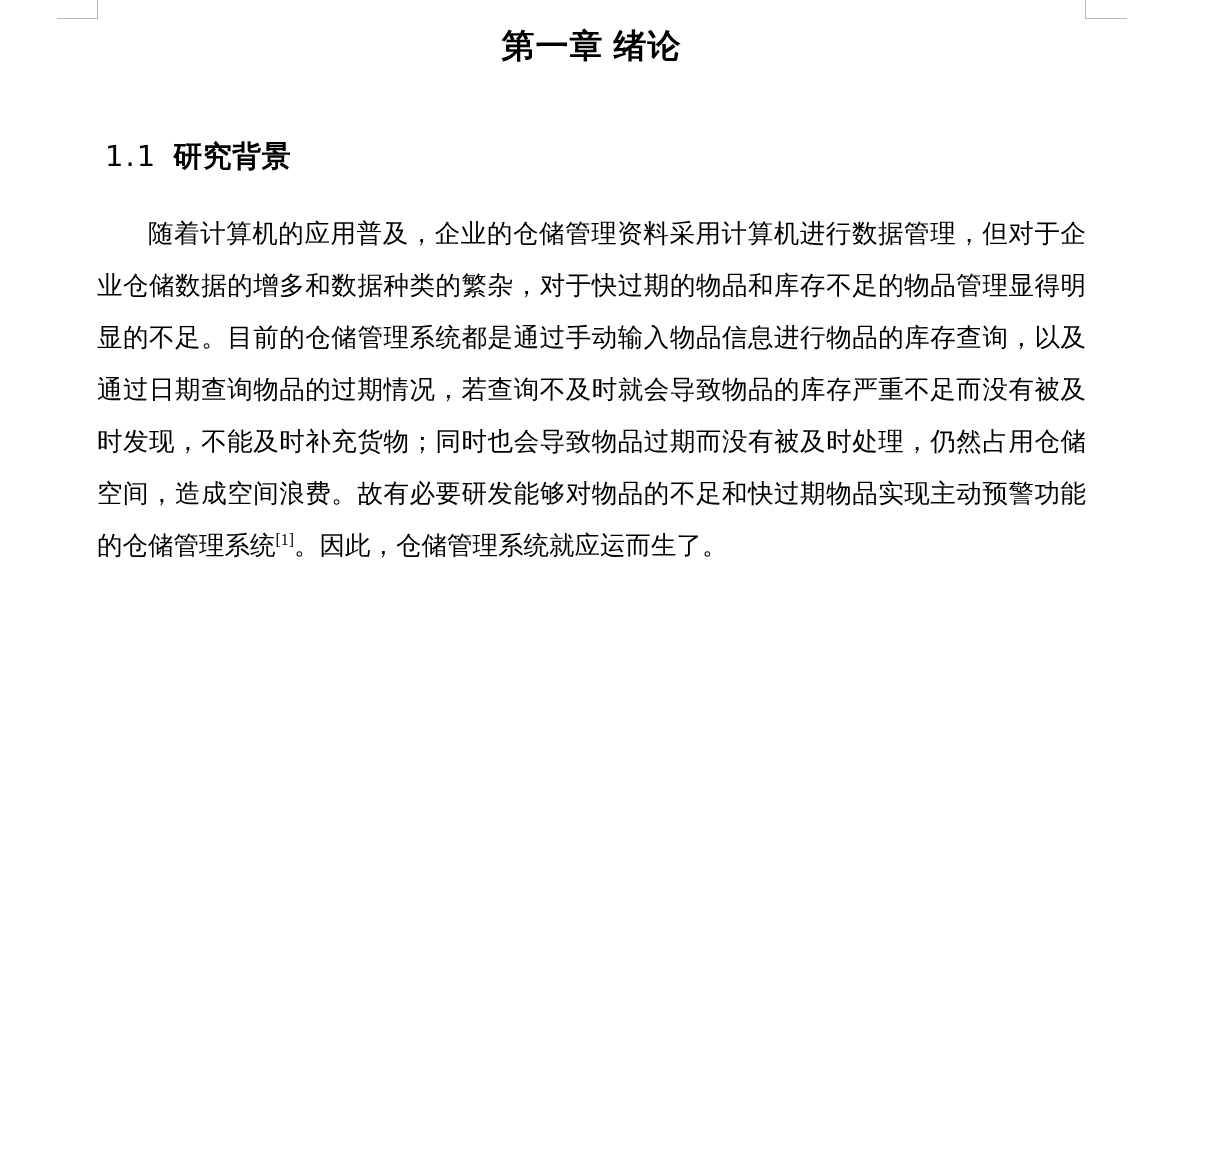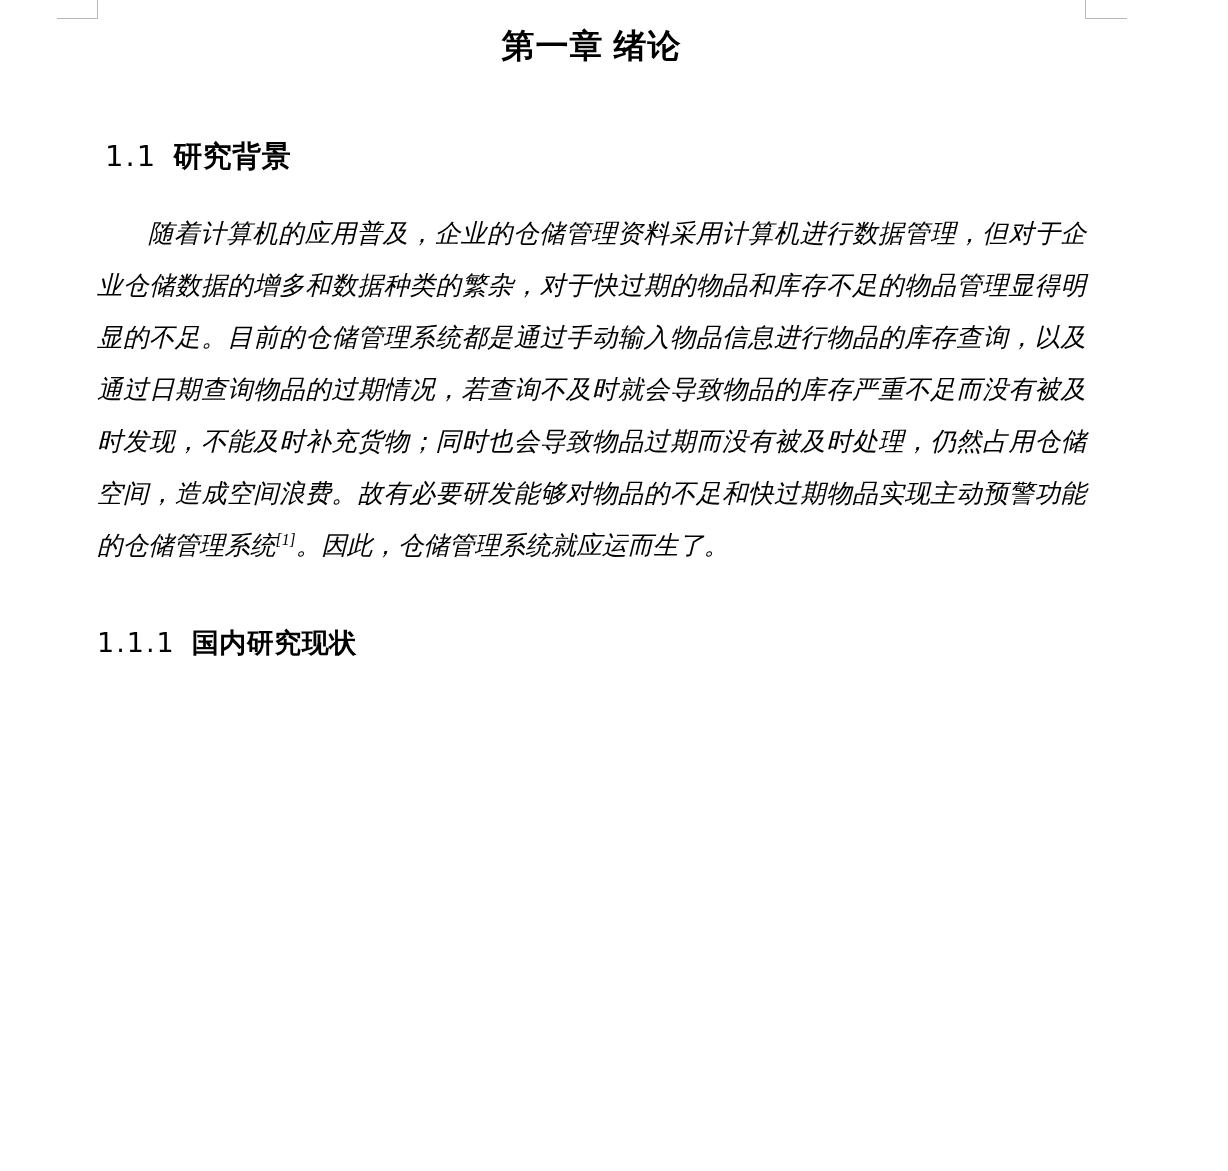--- a/index.html
+++ b/index.html
@@ -77,21 +77,20 @@
 
   .para {
     margin: 0;
     padding-top: 24px;
     font-size: 25.5px;
     line-height: 52px;
     text-align: justify;
     text-justify: inter-ideograph;
     text-indent: 2em;
     letter-spacing: 0;
-    font-style: italic;
   }
   .para.tight { padding-top: 0; }
 
   .para sup {
     font-size: 0.62em;
     vertical-align: super;
     line-height: 0;
   }
 
   .latin {
@@ -112,20 +111,17 @@
   <div class="content">
 
     <h1 class="chapter-title">第一章  绪论</h1>
 
     <h2 class="h2">
       <span class="num">1.1</span><span class="gap"></span><span>研究背景</span>
     </h2>
 
     <p class="para"><span>随着计算机的应用普及，企业的仓储管理资料采用计算机进行数据管理，但对于企业仓储数据的增多和数据种类的繁杂，对于快过期的物品和库存不足的物品管理显得明显的不足。目前的仓储管理系统都是通过手动输入物品信息进行物品的库存查询，以及通过日期查询物品的过期情况，若查询不及时就会导致物品的库存严重不足而没有被及时发现，不能及时补充货物；同时也会导致物品过期而没有被及时处理，仍然占用仓储空间，造成空间浪费。故有必要研发能够对物品的不足和快过期物品实现主动预警功能的仓储管理系统</span><sup>[1]</sup><span>。因此，仓储管理系统就应运而生了。</span></p>
 
-    <h3 class="h3">
-      <span class="num">1.1.1</span><span class="gap"></span><span>国内研究现状</span>
-    </h3>
 
 
 
   </div>
 </div>
 
 </body></html>

